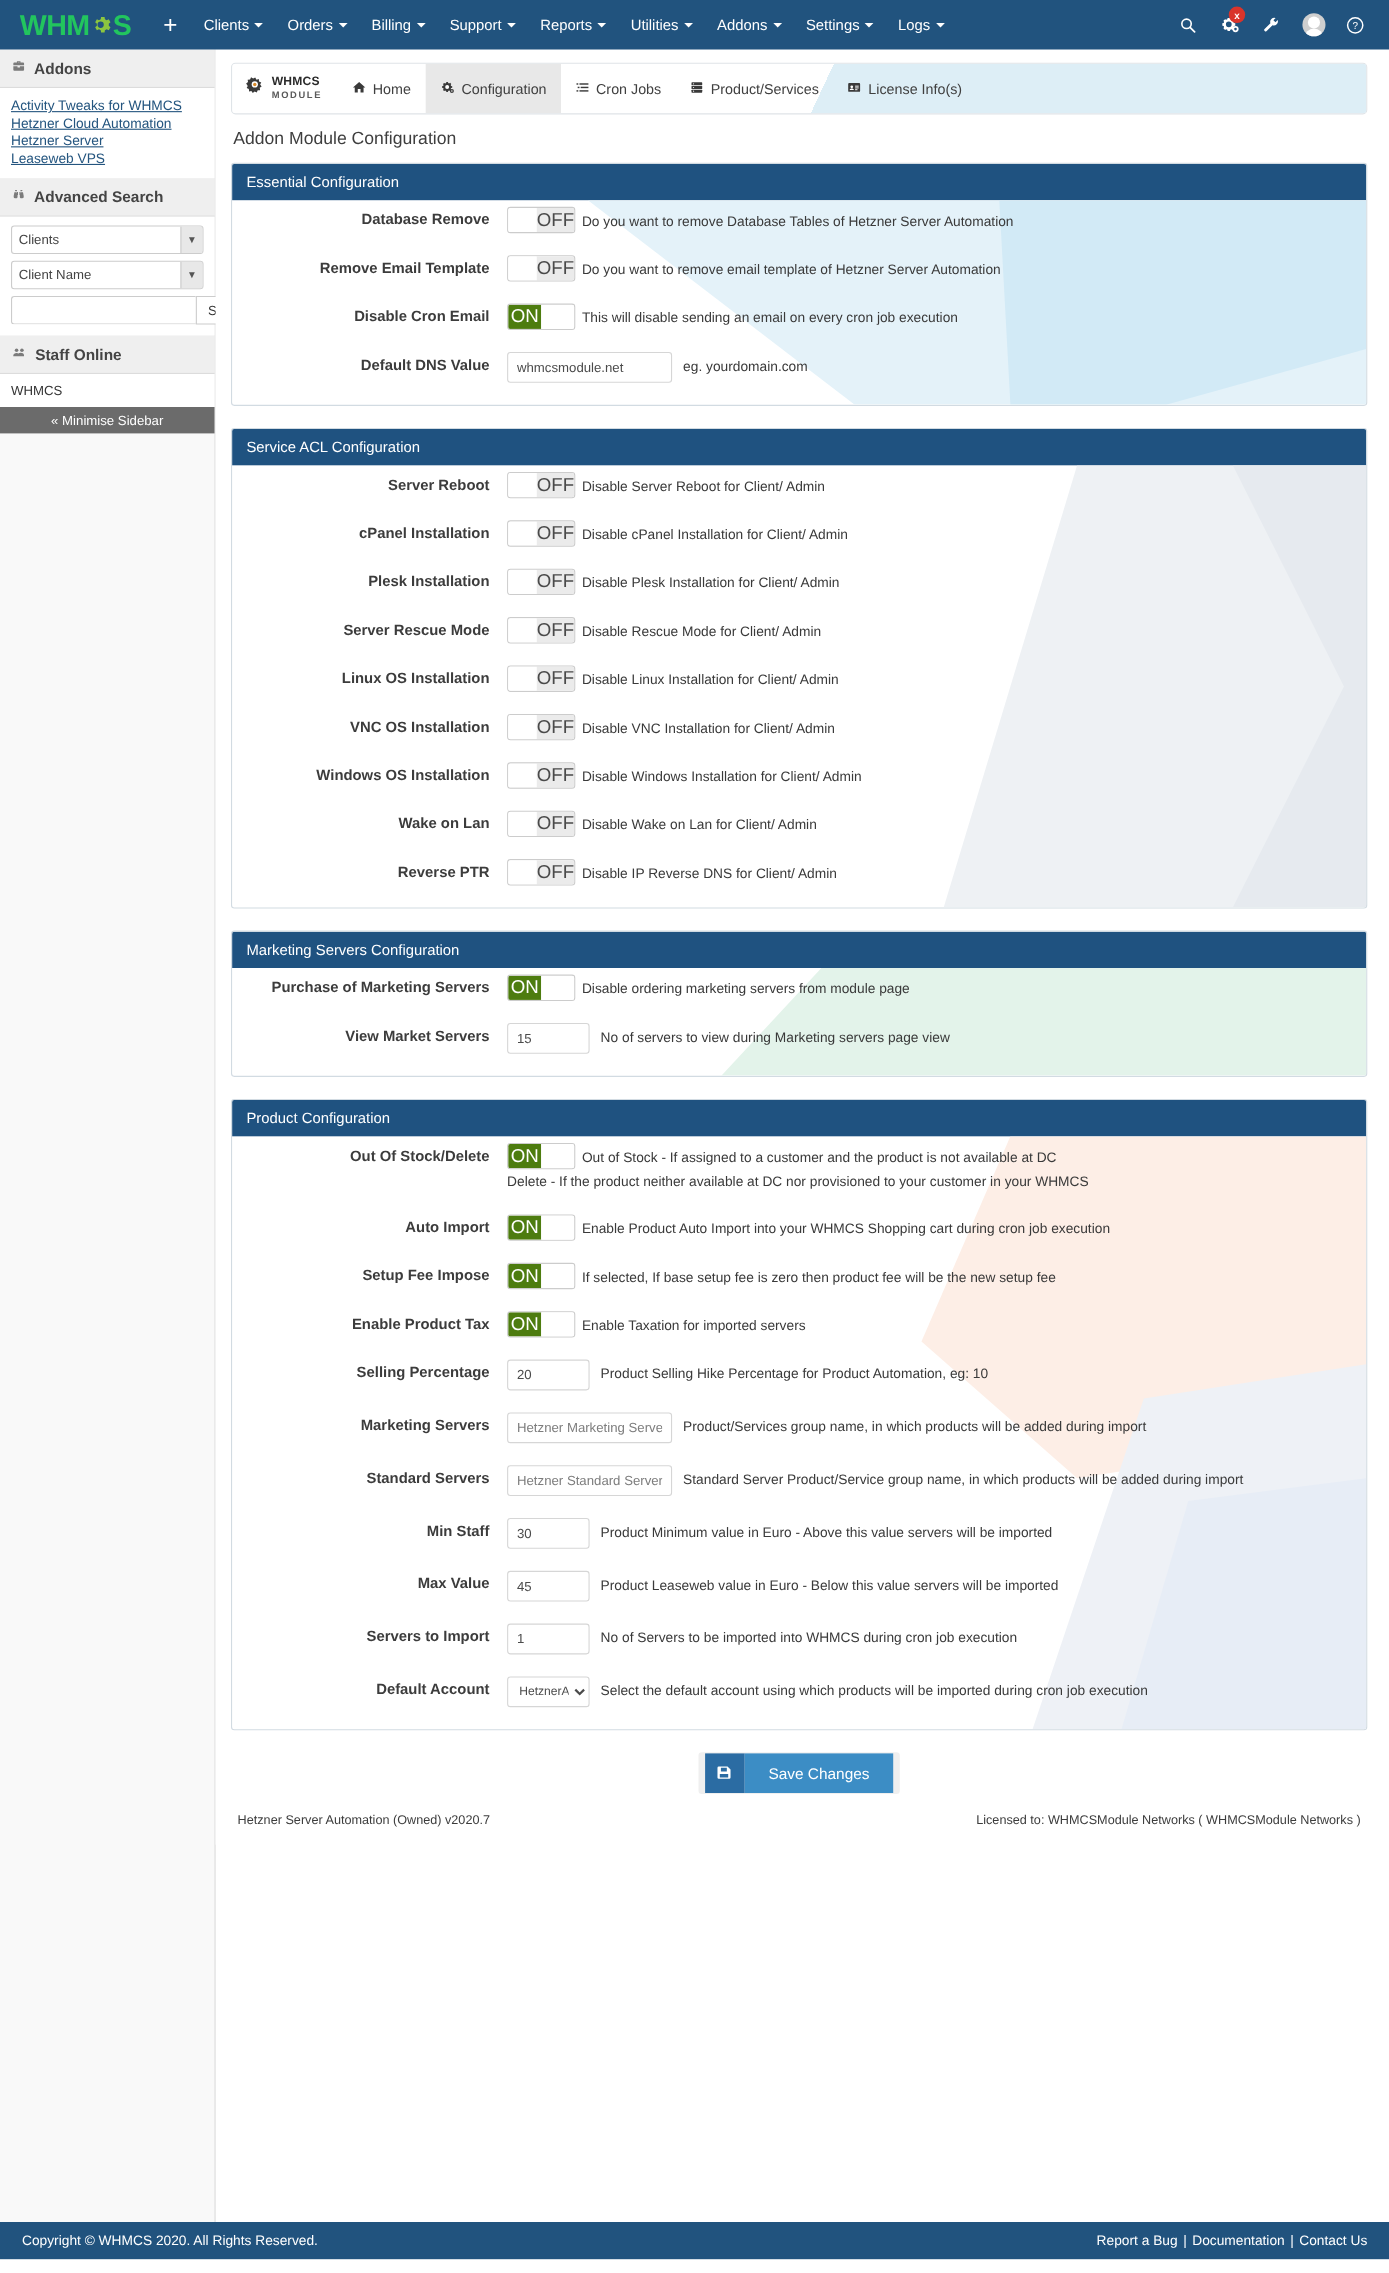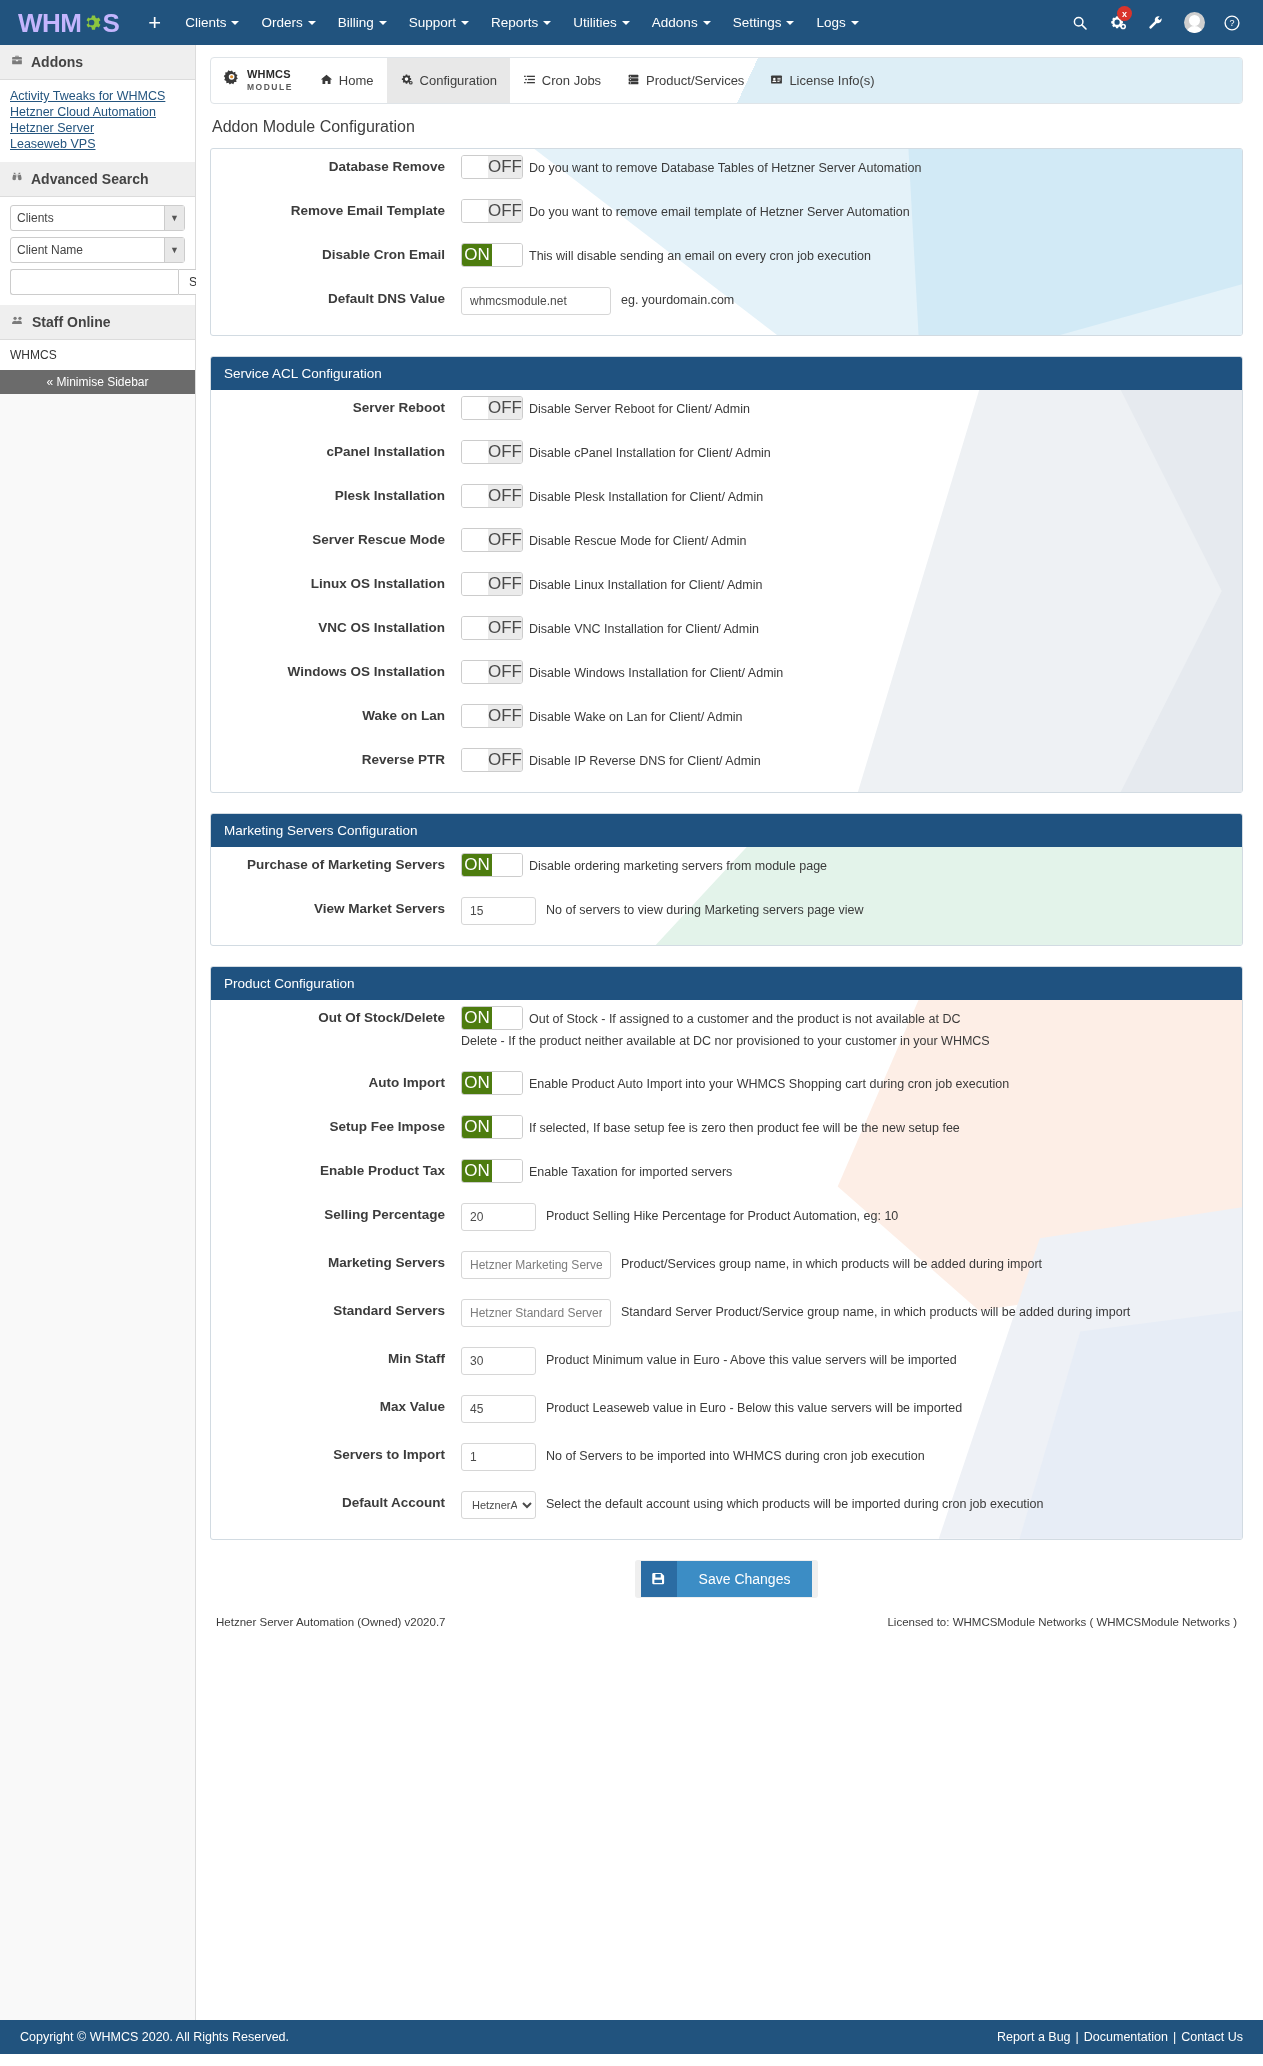--- a/index.html
+++ b/index.html
@@ -17,21 +17,21 @@
     height: 45px;
     background: #21537e;
     display: flex;
     align-items: center;
     padding: 0 14px 0 18px;
     position: relative;
   }
   .brand {
     font-size: 26px;
     font-weight: bold;
-    color: #c4b5fd;
+    color: #22c55e;
     letter-spacing: -0.5px;
     display: flex;
     align-items: center;
     margin-right: 16px;
     line-height: 1;
   }
   .brand .cog {
     display: inline-block;
     width: 19px; height: 19px;
     position: relative;
@@ -587,20 +587,21 @@
                 <rect x="13.6" y="15" width="4" height="1.6"></rect>
               </g>
             </svg></span>
         <span>License Info(s)</span>
       </div>
     </div>
 
     <div class="page-title">Addon Module Configuration</div>
 
     <div class="cpanel">
+      <div class="cpanel-head">Essential Configuration</div>
       <div class="cpanel-body">
         <div class="bg-deco">
           <svg width="100%" height="100%" viewBox="0 0 1020 220" preserveAspectRatio="none">
             <polygon points="320,0 1020,0 1020,220 560,220" fill="#e4f2f9"></polygon>
             <polygon points="690,0 1020,0 1020,160 840,220 700,220" fill="#d2eaf6"></polygon>
           </svg>
         </div>
 
         <div class="frow">
           <div class="flabel">Database Remove</div>

